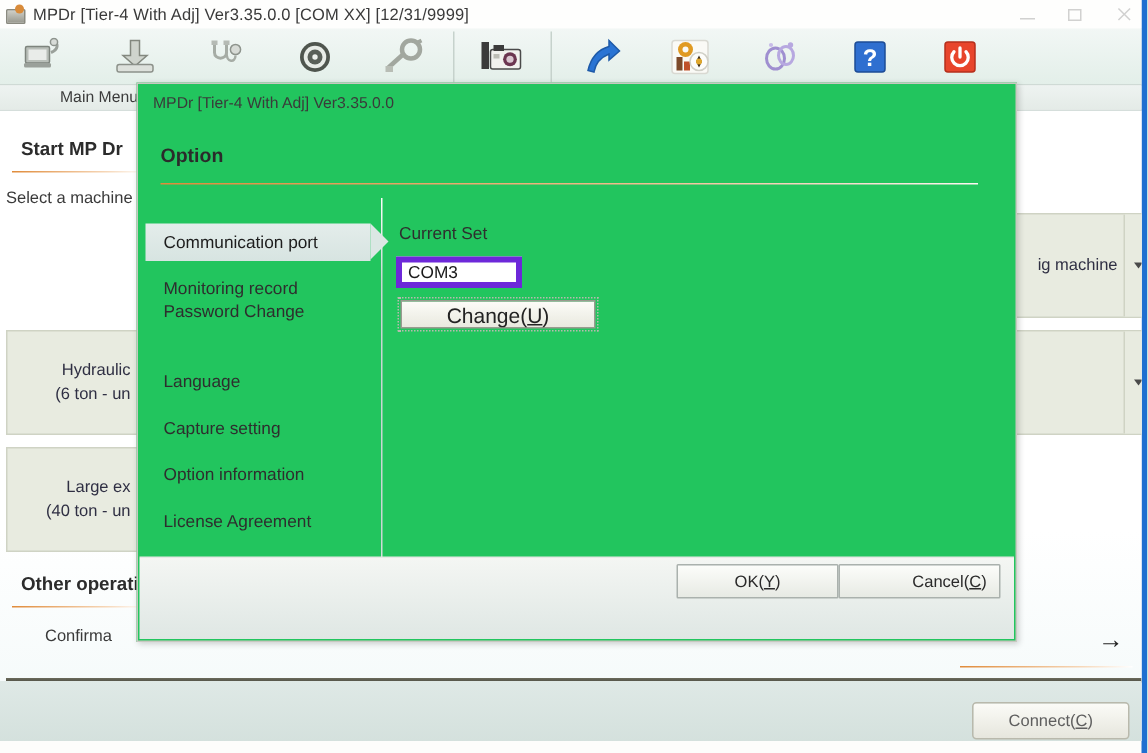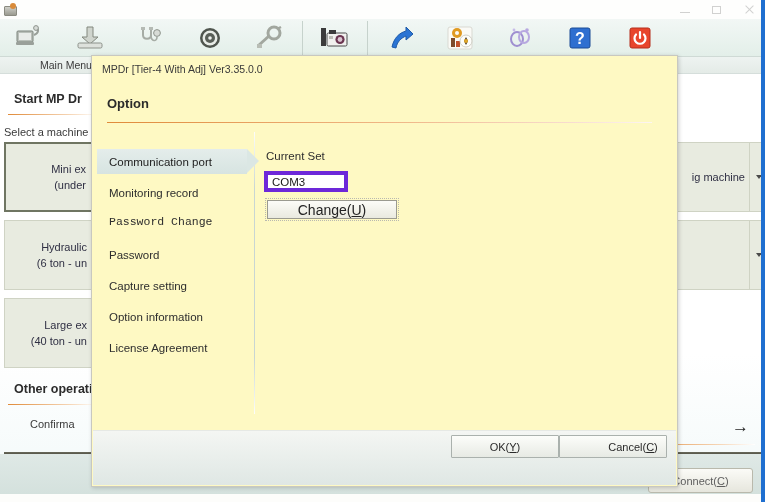--- a/index.html
+++ b/index.html
@@ -244,22 +244,22 @@
     justify-content: center;
     font-size: 11px;
     color: #5e5e5e;
     box-sizing: border-box;
   }
 
   
   .dialog {
     position: absolute;
     left: 91px; top: 55px;
-    width: 587px; height: 432px;
-    background: #fef9c3;
+    width: 587px; height: 373px;
+    background: #22c55e;
     border: 1px solid #c8c8c0;
     box-shadow: 1px 1px 4px rgba(0,0,0,0.18);
     box-sizing: border-box;
   }
   .dlg-title {
     position: absolute;
     left: 10px; top: 7px;
     font-size: 10.5px;
     color: #3a3a3a;
     white-space: nowrap;
@@ -376,20 +376,21 @@
 </style>
 </head>
 <body>
 
 <div id="app">
 
   <div class="win-frame">
 
     <div class="titlebar">
       <div class="title-icon"></div>
+      <div class="title-text">MPDr [Tier-4 With Adj] Ver3.35.0.0 [COM XX] [12/31/9999]</div>
       <div class="win-buttons">
         <div class="win-btn min"></div>
         <div class="win-btn max"></div>
         <div class="win-btn close"></div>
       </div>
     </div>
 
     <div class="toolbar">
 
       <div class="tb-item">
@@ -505,26 +506,20 @@
     </div>
 
     <div class="page">
       <div class="page-inner">
 
         <div class="sec-title" style="left:14px; top:18px;">Start MP Dr</div>
         <div class="sec-rule" style="left:8px; top:40px; width:90px;"></div>
 
         <div class="sub-label" style="left:4px; top:52px;">Select a machine ty</div>
 
-        <div class="machine-box selected" style="left:4px; top:68px; width:92px; height:70px;">
-          <div class="machine-text">
-            <span>Mini ex</span><br>
-            <span>(under</span>
-          </div>
-        </div>
 
         <div class="machine-box" style="left:4px; top:146px; width:92px; height:70px;">
           <div class="machine-text">
             <span>Hydraulic</span><br>
             <span>(6 ton - un</span>
           </div>
         </div>
 
         <div class="machine-box" style="left:4px; top:224px; width:92px; height:70px;">
           <div class="machine-text">
@@ -571,25 +566,25 @@
       <div class="dlg-body">
 
         <div class="nav-divider" style="top:2px;"></div>
 
         <div class="nav-item" style="top:50px;">
           <span>Monitoring record</span>
         </div>
         <div class="nav-item active" style="top:19px;">
           <span>Communication port</span>
         </div>
-        <div class="nav-item" style="top:79px;font-family:Liberation Mono, monospace;">
+        <div class="nav-item" style="top:65px;">
           <span>Password Change</span>
         </div>
         <div class="nav-item" style="top:112px;">
-          <span>Password</span>
+          <span>Language</span>
         </div>
         <div class="nav-item" style="top:143px;">
           <span>Capture setting</span>
         </div>
         <div class="nav-item" style="top:174px;">
           <span>Option information</span>
         </div>
         <div class="nav-item" style="top:205px;">
           <span>License Agreement</span>
         </div>

